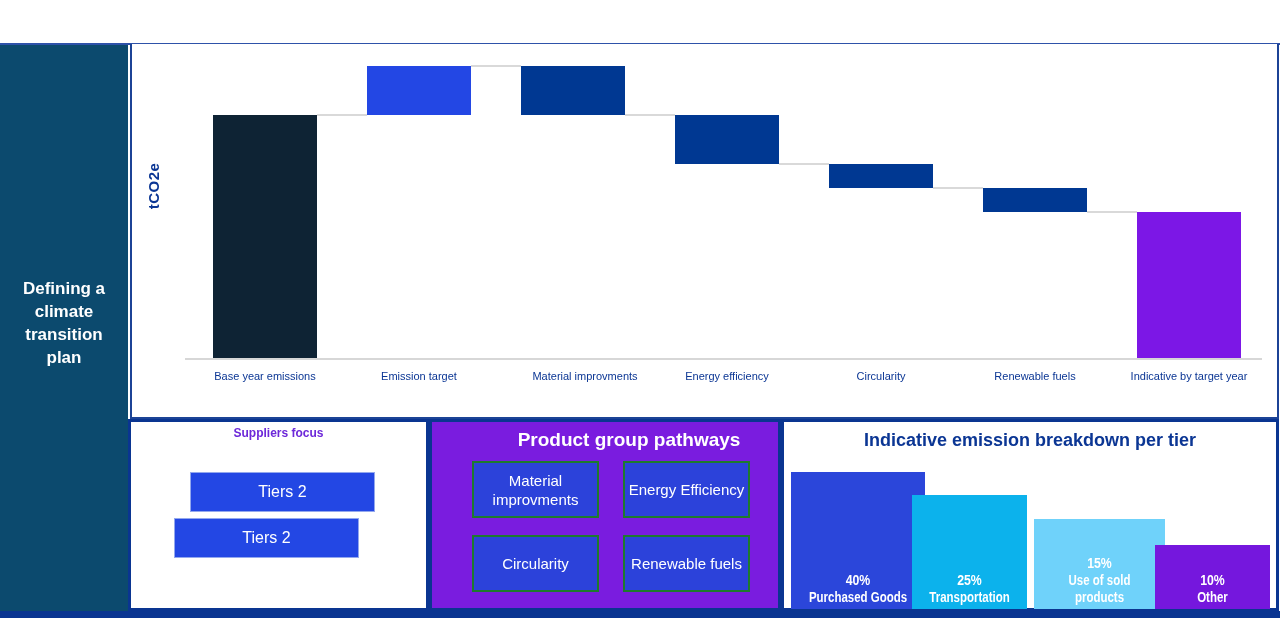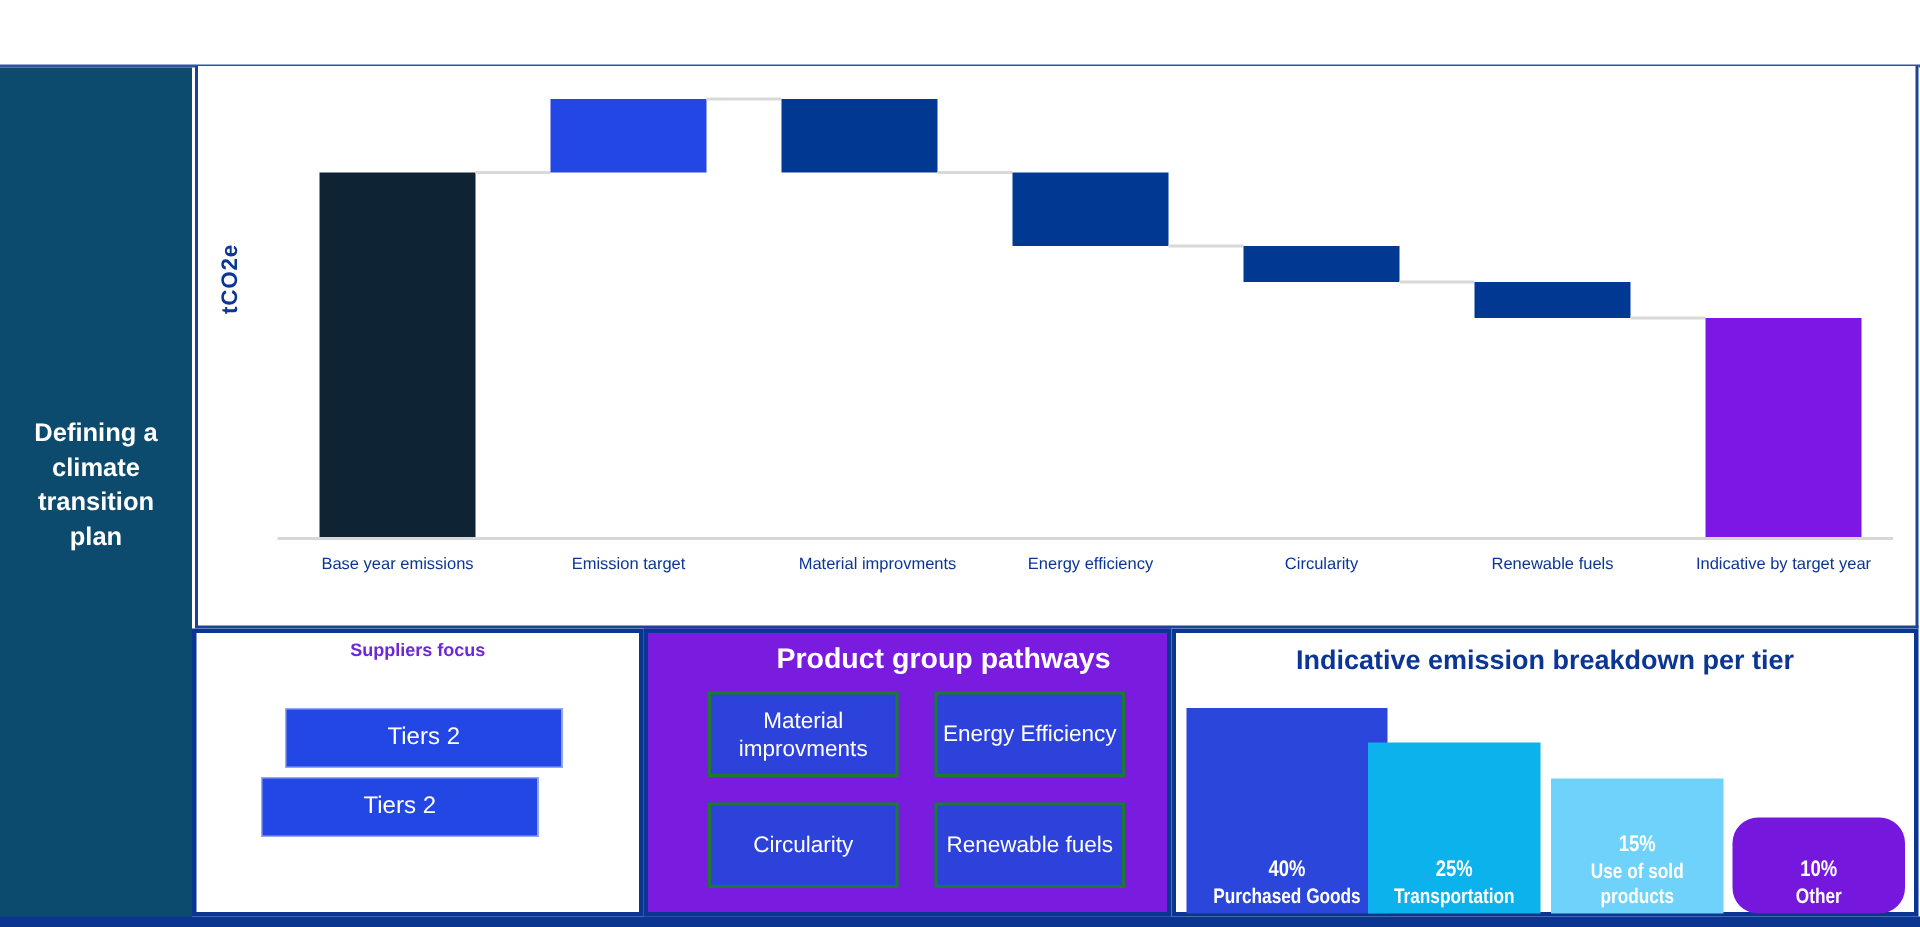--- a/index.html
+++ b/index.html
@@ -117,27 +117,27 @@
           <div class="bd-pct">40%</div>
           <div class="bd-name">Purchased Goods</div>
         </div>
       </div>
       <div class="bd-bar abs" style="left: 912px; top: 495px; width: 115px; height: 114px; background: rgb(12, 178, 236);">
         <div class="bd-labels">
           <div class="bd-pct">25%</div>
           <div class="bd-name">Transportation</div>
         </div>
       </div>
-      <div class="bd-bar abs" style="left: 1034px; top: 519px; width: 115px; height: 90px; background: rgb(111, 210, 250);">
+      <div class="bd-bar abs" style="left: 1034px; top: 519px; width: 115px; height: 90px; background: rgb(111, 210, 250); padding-left: 16px;">
         <div class="bd-labels">
           <div class="bd-pct">15%</div>
           <div class="bd-name">Use of sold products</div>
         </div>
       </div>
-      <div class="bd-bar abs" style="left: 1155px; top: 545px; width: 115px; height: 64px; background: rgb(117, 23, 221); border-radius: 17px;">
+      <div class="bd-bar abs" style="left: 1155px; top: 545px; width: 115px; height: 64px; background: rgb(117, 23, 221);">
         <div class="bd-labels">
           <div class="bd-pct">10%</div>
           <div class="bd-name">Other</div>
         </div>
       </div>
     </div>
 
   <div class="abs" id="footer-bar"></div>
 </div>
 

